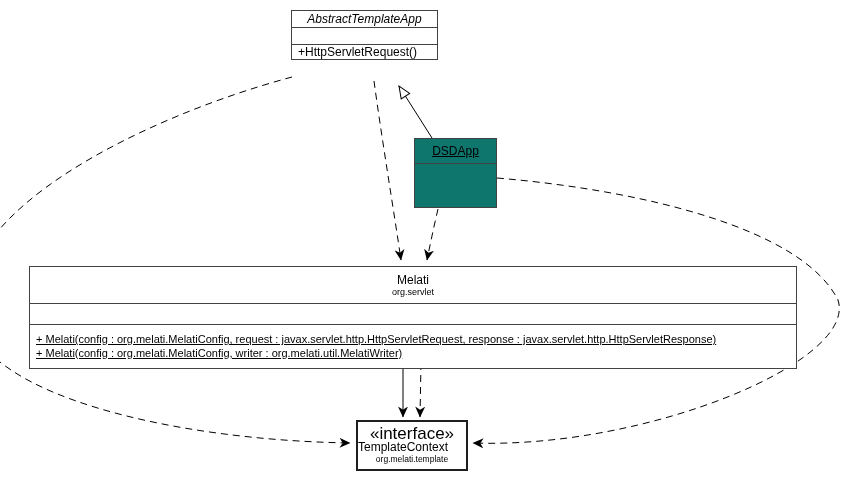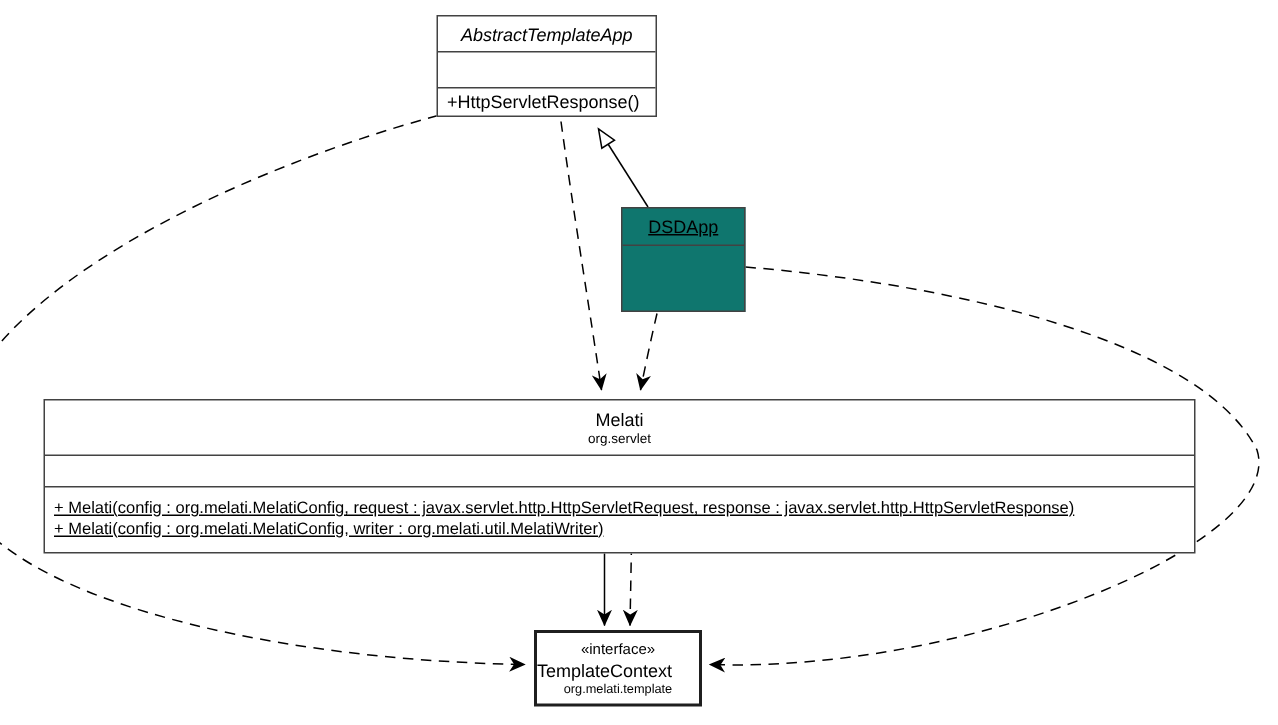--- a/index.html
+++ b/index.html
@@ -40,37 +40,37 @@
     line-height: 14px;
   }
   .class-title.italic { font-style: italic; }
   .pkg-name {
     text-align: center;
     font-size: 9px;
     line-height: 11px;
   }
   .stereotype {
     text-align: center;
-    font-size: 10px;
+    font-size: 17px;
     line-height: 13px;
   }
   .method-line {
     font-size: 12px;
     line-height: 14px;
     padding: 0 6px;
     white-space: nowrap;
   }
   .method-line.small {
     font-size: 11px;
     line-height: 13.5px;
     text-decoration: underline;
   }
 
   
-  #box-abstract-template-app { left: 291px; top: 10px; width: 147px; height: 68px; }
+  #box-abstract-template-app { left: 291px; top: 10px; width: 147px; height: 50px; }
   #box-abstract-template-app .c-title   { height: 23px; }
   #box-abstract-template-app .c-attrs   { height: 24px; }
   #box-abstract-template-app .c-methods { flex: 1; }
 
   
   #box-dsd-app { left: 414px; top: 138px; width: 83px; height: 70px; }
   #box-dsd-app .c-title   { height: 24px; }
   #box-dsd-app .c-attrs   { height: 23px; }
   #box-dsd-app .c-methods { flex: 1; }
 
@@ -121,21 +121,21 @@
 
     <path d="M 497 178 C 640 190 802 228 838 300 C 858 362 645 449 473 443" fill="none" stroke="#000000" stroke-width="1" stroke-dasharray="7 5" marker-end="url(#mk-vee)"></path>
   </svg>
 
   <div id="box-abstract-template-app" class="uml-class">
     <div class="compartment c-title">
       <div class="class-title italic">AbstractTemplateApp</div>
     </div>
     <div class="compartment c-attrs"></div>
     <div class="compartment c-methods">
-      <div class="method-line">+HttpServletResponse()</div>
+      <div class="method-line">+HttpServletRequest()</div>
     </div>
   </div>
 
   <div id="box-dsd-app" class="uml-class" style="background: #0f766e; text-decoration: underline;">
     <div class="compartment c-title">
       <div class="class-title">DSDApp</div>
     </div>
     <div class="compartment c-attrs"></div>
   </div>
 

